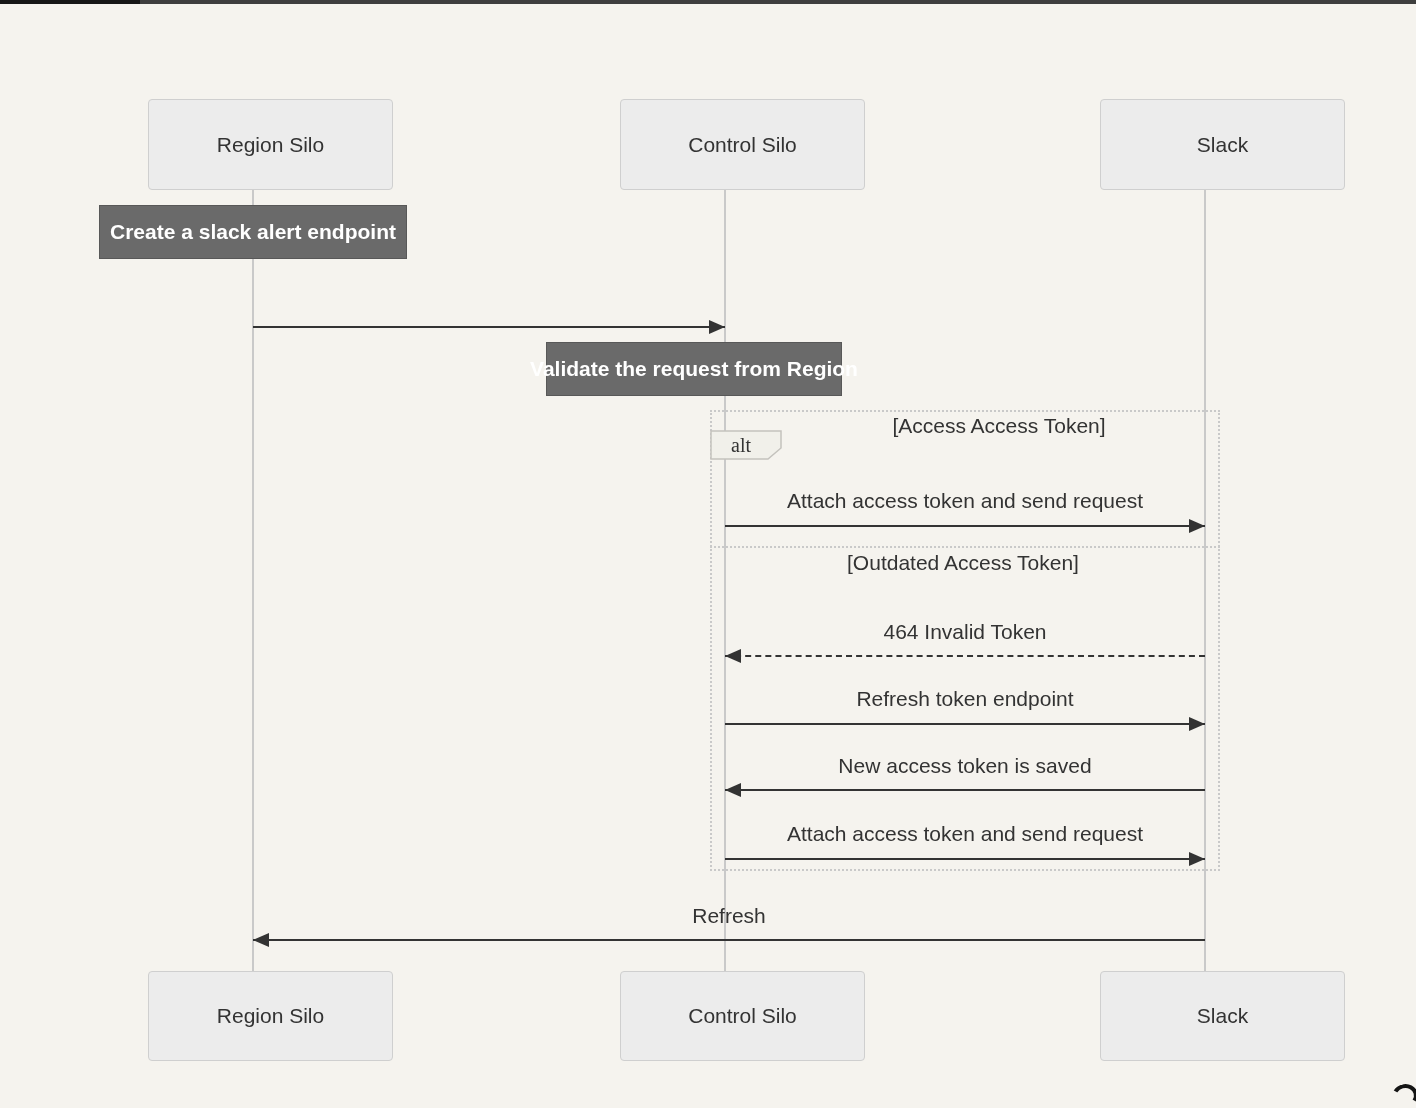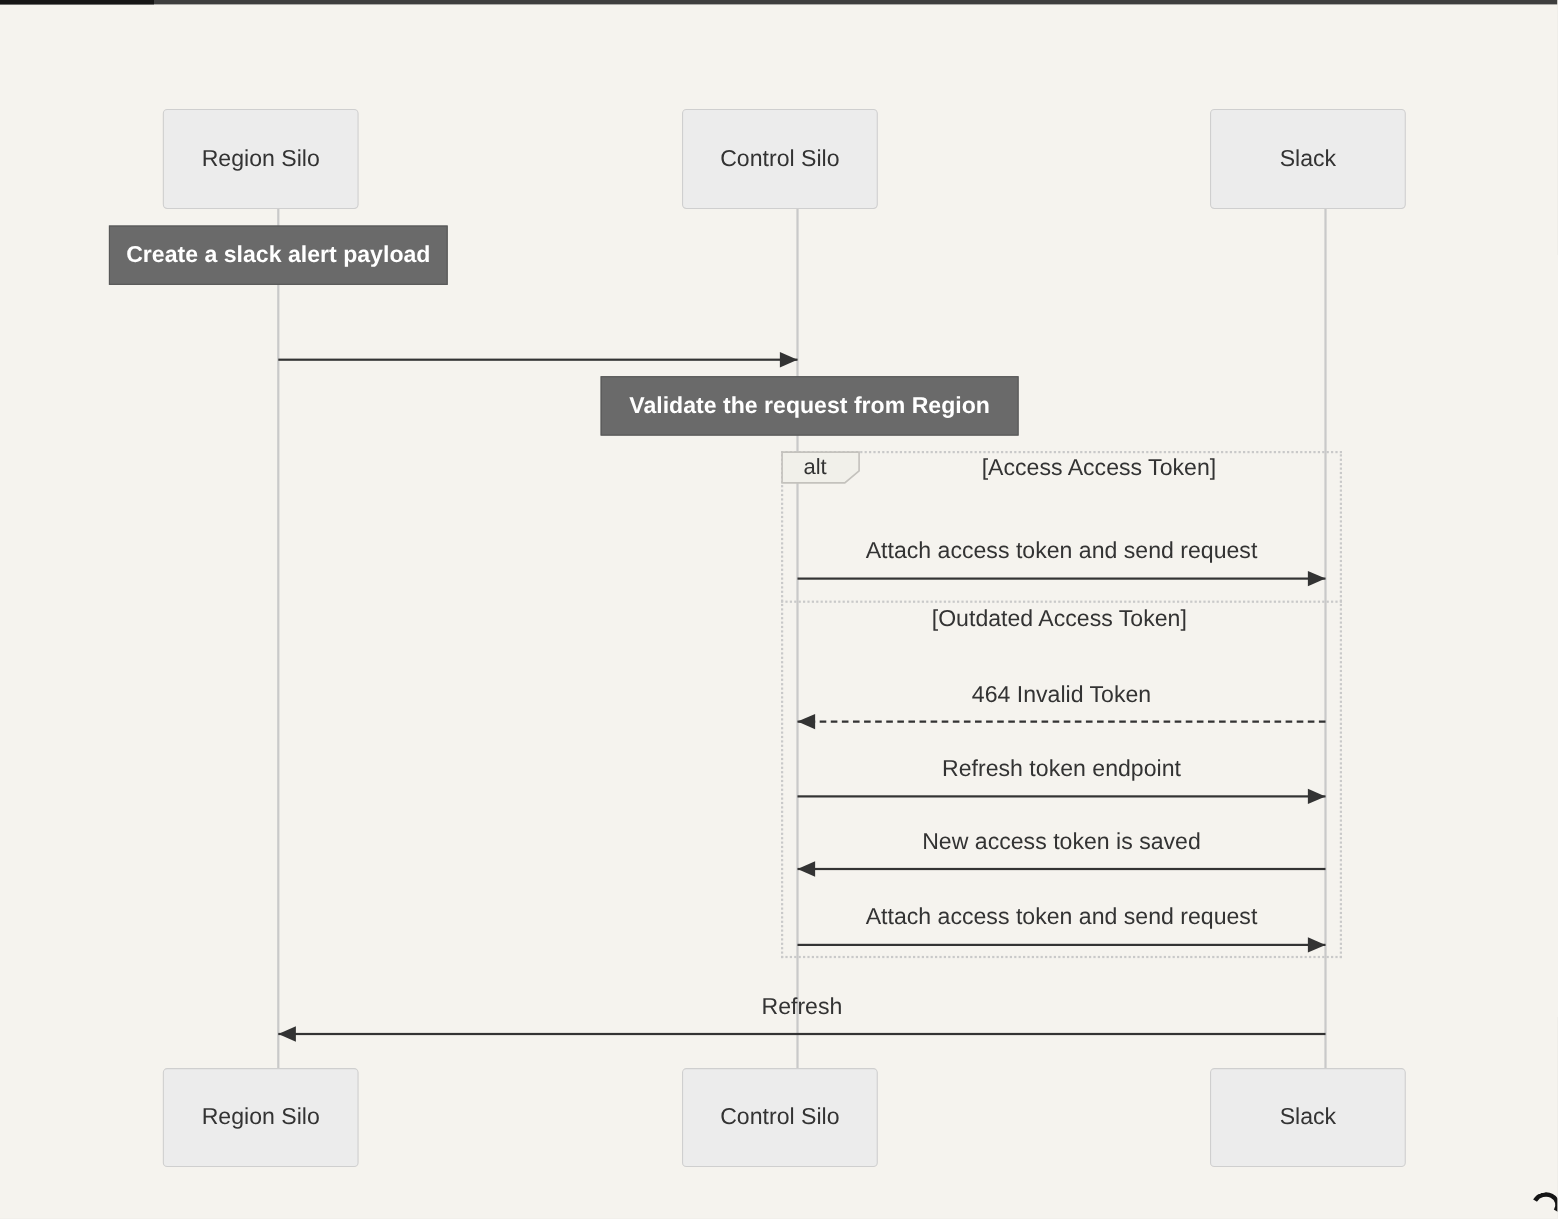--- a/index.html
+++ b/index.html
@@ -10,21 +10,21 @@
     font-family:"Liberation Sans","DejaVu Sans",sans-serif;
     color:var(--text,#333333);
     overflow:hidden;
   }
   .topbar { position:absolute; left:0; top:0; width:1416px; height:4px; background:#3e3e3e; }
   .topbar-left { position:absolute; left:0; top:0; width:140px; height:4px; background:#161616; }
 
   .lifeline { position:absolute; width:2px; top:190px; height:781px; background:var(--lifeline,#c9c9c9); }
 
   .actor {
-    position:absolute; width:178px; height:91px;
+    position:absolute; width:245px; height:91px;
     background:var(--actor-fill,#ececec);
     border:1px solid var(--actor-border,#cfcfcf);
     border-radius:4px;
     display:flex; align-items:center; justify-content:center;
     font-size:21px;
   }
 
   .note {
     position:absolute; height:54px;
     background:var(--note-fill,#6a6a6a);
@@ -38,21 +38,21 @@
   .line { position:absolute; height:0; border-top:2px solid var(--arrow,#333333); }
   .line.dashed { border-top-style:dashed; }
   .head { position:absolute; width:0; height:0; border-top:7px solid transparent; border-bottom:7px solid transparent; }
   .head.right { border-left:16px solid var(--arrow,#333333); }
   .head.left  { border-right:16px solid var(--arrow,#333333); }
 
   .frame { position:absolute; left:710px; top:410px; width:510px; height:461px;
            border:2px dotted var(--frame-border,#c9c9c9); }
   .divider { position:absolute; left:710px; top:546px; width:510px; height:0;
              border-top:2px dotted var(--frame-border,#c9c9c9); }
-  .frame-label { position:absolute; left:710px; top:410px; width:72px; height:30px; }
+  .frame-label { position:absolute; left:710px; top:430px; width:72px; height:30px;font-family:Liberation Serif, serif; }
   .frame-label svg { position:absolute; left:0; top:0; }
   .frame-label span { position:absolute; left:0; top:0; width:72px; height:30px;
                       display:flex; align-items:center; justify-content:center;
                       padding-right:10px; font-size:20px; }
   .guard { position:absolute; transform:translateX(-50%); font-size:21px; white-space:nowrap; }
 
   .cursor { position:absolute; left:1392px; top:1084px; width:26px; height:24px;
             border:4px solid transparent; border-top:4px solid #151515; border-right:4px solid #151515;
             border-radius:50%; transform:rotate(-15deg); }
 </style>
@@ -93,23 +93,23 @@
     <span>Region Silo</span>
   </div>
   <div class="actor" style="left:620px;top:971px;height:90px">
     <span>Control Silo</span>
   </div>
   <div class="actor" style="left:1100px;top:971px;height:90px">
     <span>Slack</span>
   </div>
 
   <div class="note" style="left:99px;top:205px;width:308px">
-    <span>Create a slack alert payload</span>
+    <span>Create a slack alert endpoint</span>
   </div>
-  <div class="note" style="left:546px;top:342px;width:380px">
+  <div class="note" style="left:546px;top:342px;width:296px">
     <span>Validate the request from Region</span>
   </div>
 
   <div class="line" style="left:253px;top:326px;width:472px"></div>
   <div class="head right" style="left:709px;top:320px"></div>
 
   <div class="msg-text" style="left:965px;top:489px">Attach access token and send request</div>
   <div class="line" style="left:725px;top:525px;width:480px"></div>
   <div class="head right" style="left:1189px;top:519px"></div>
 

